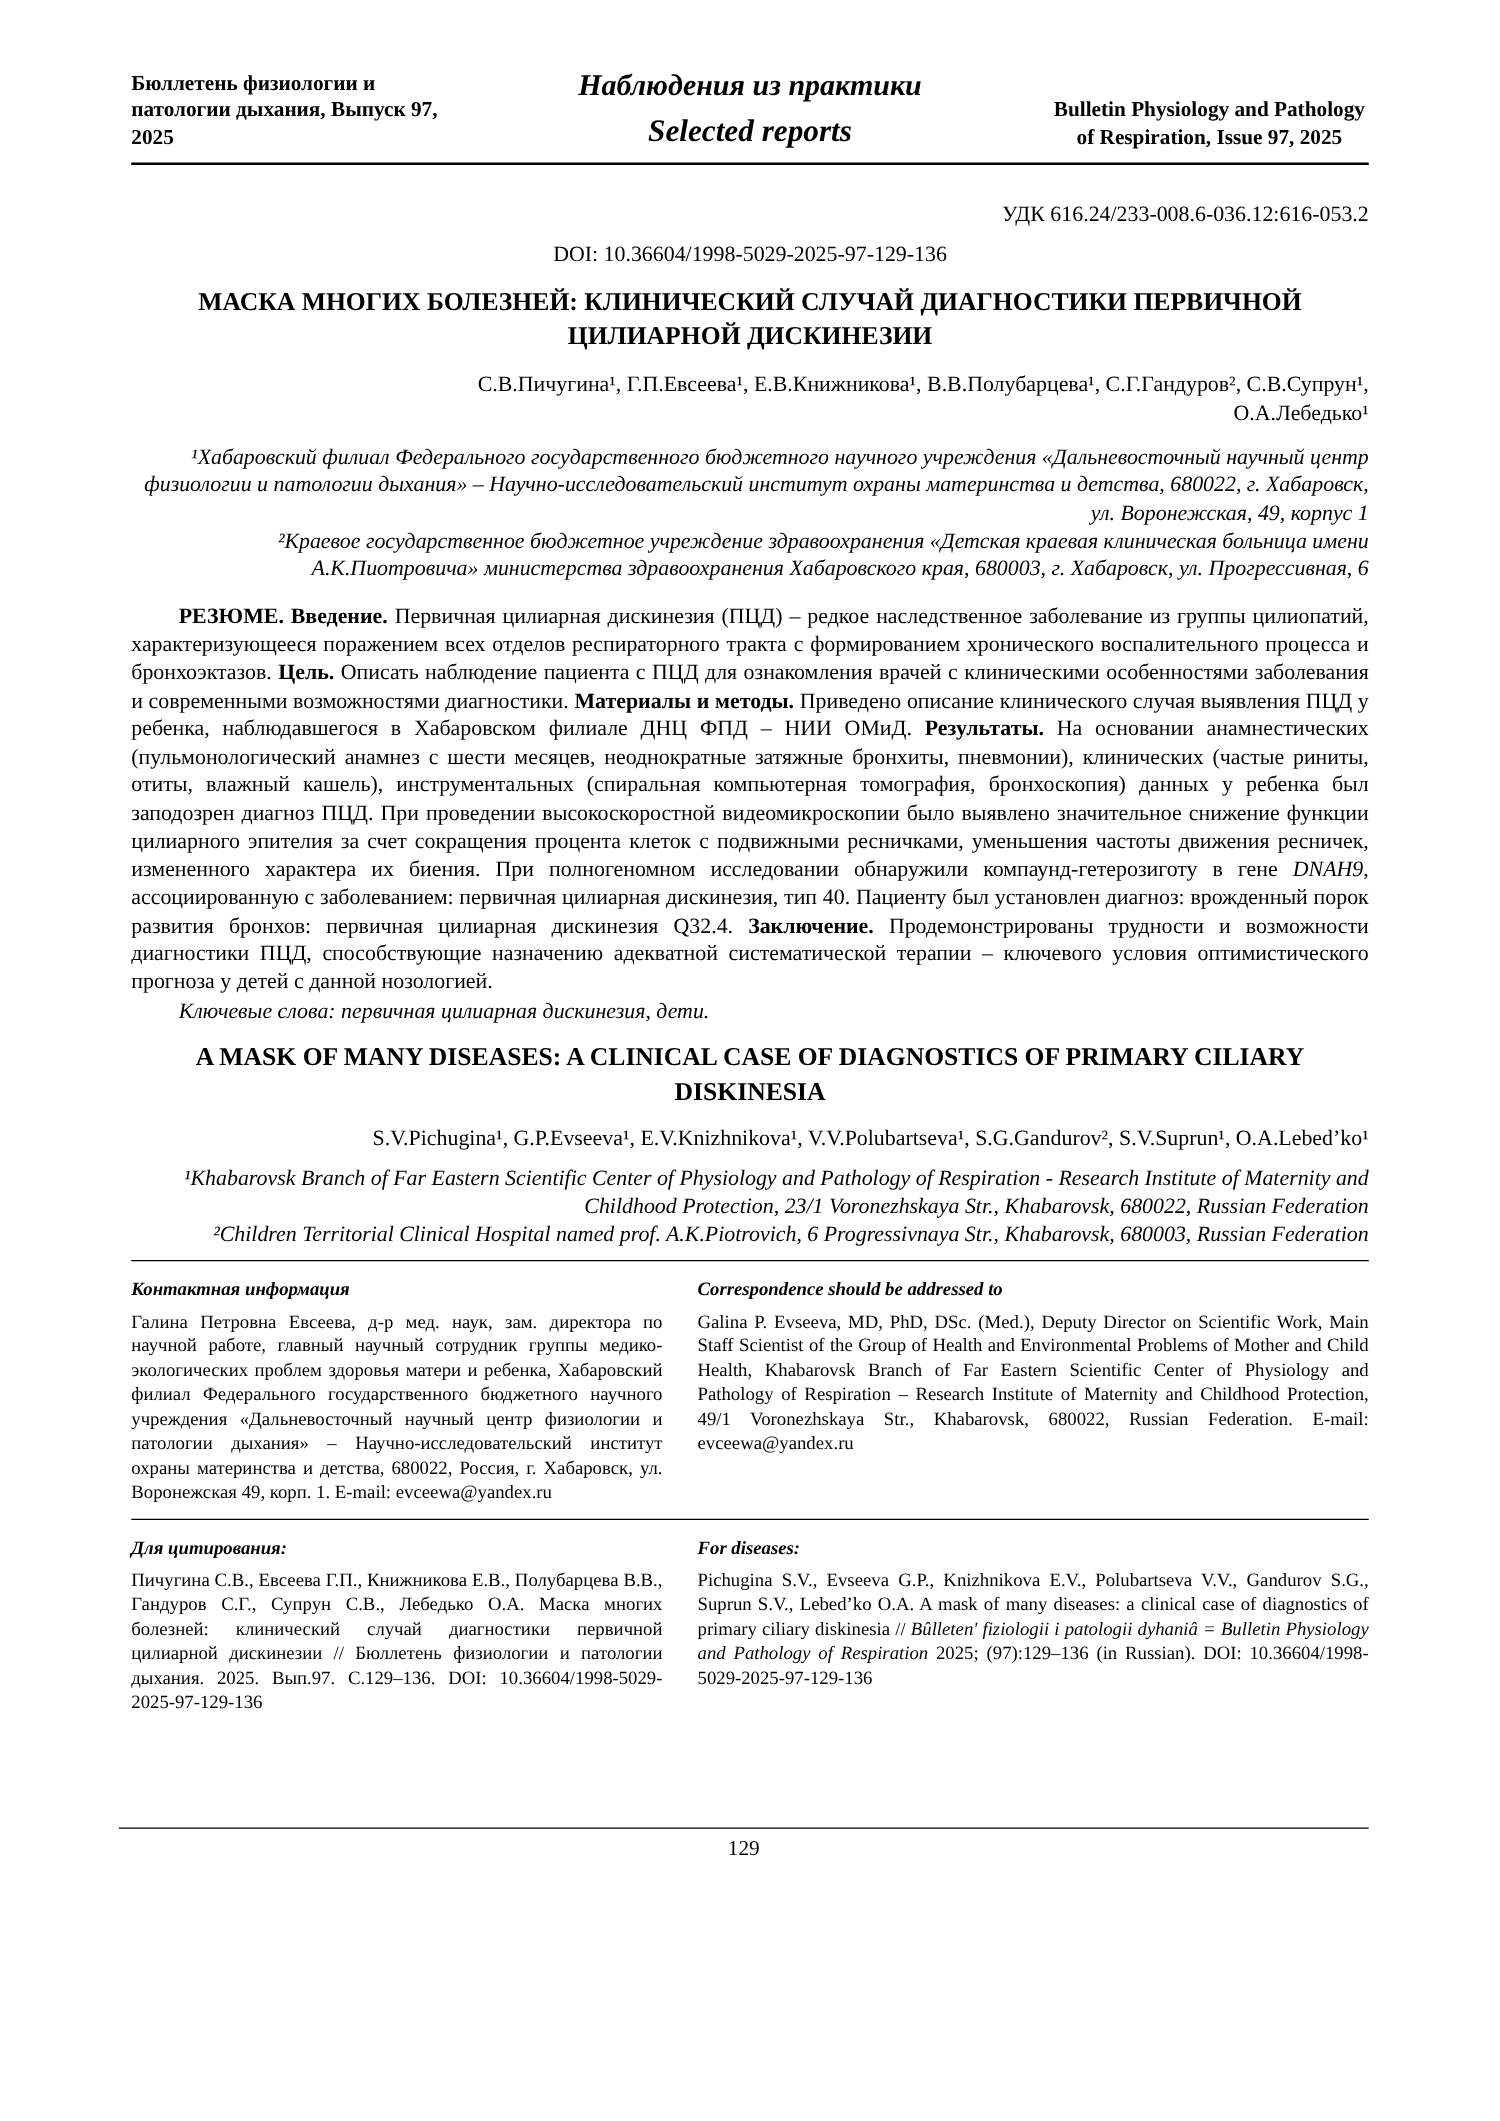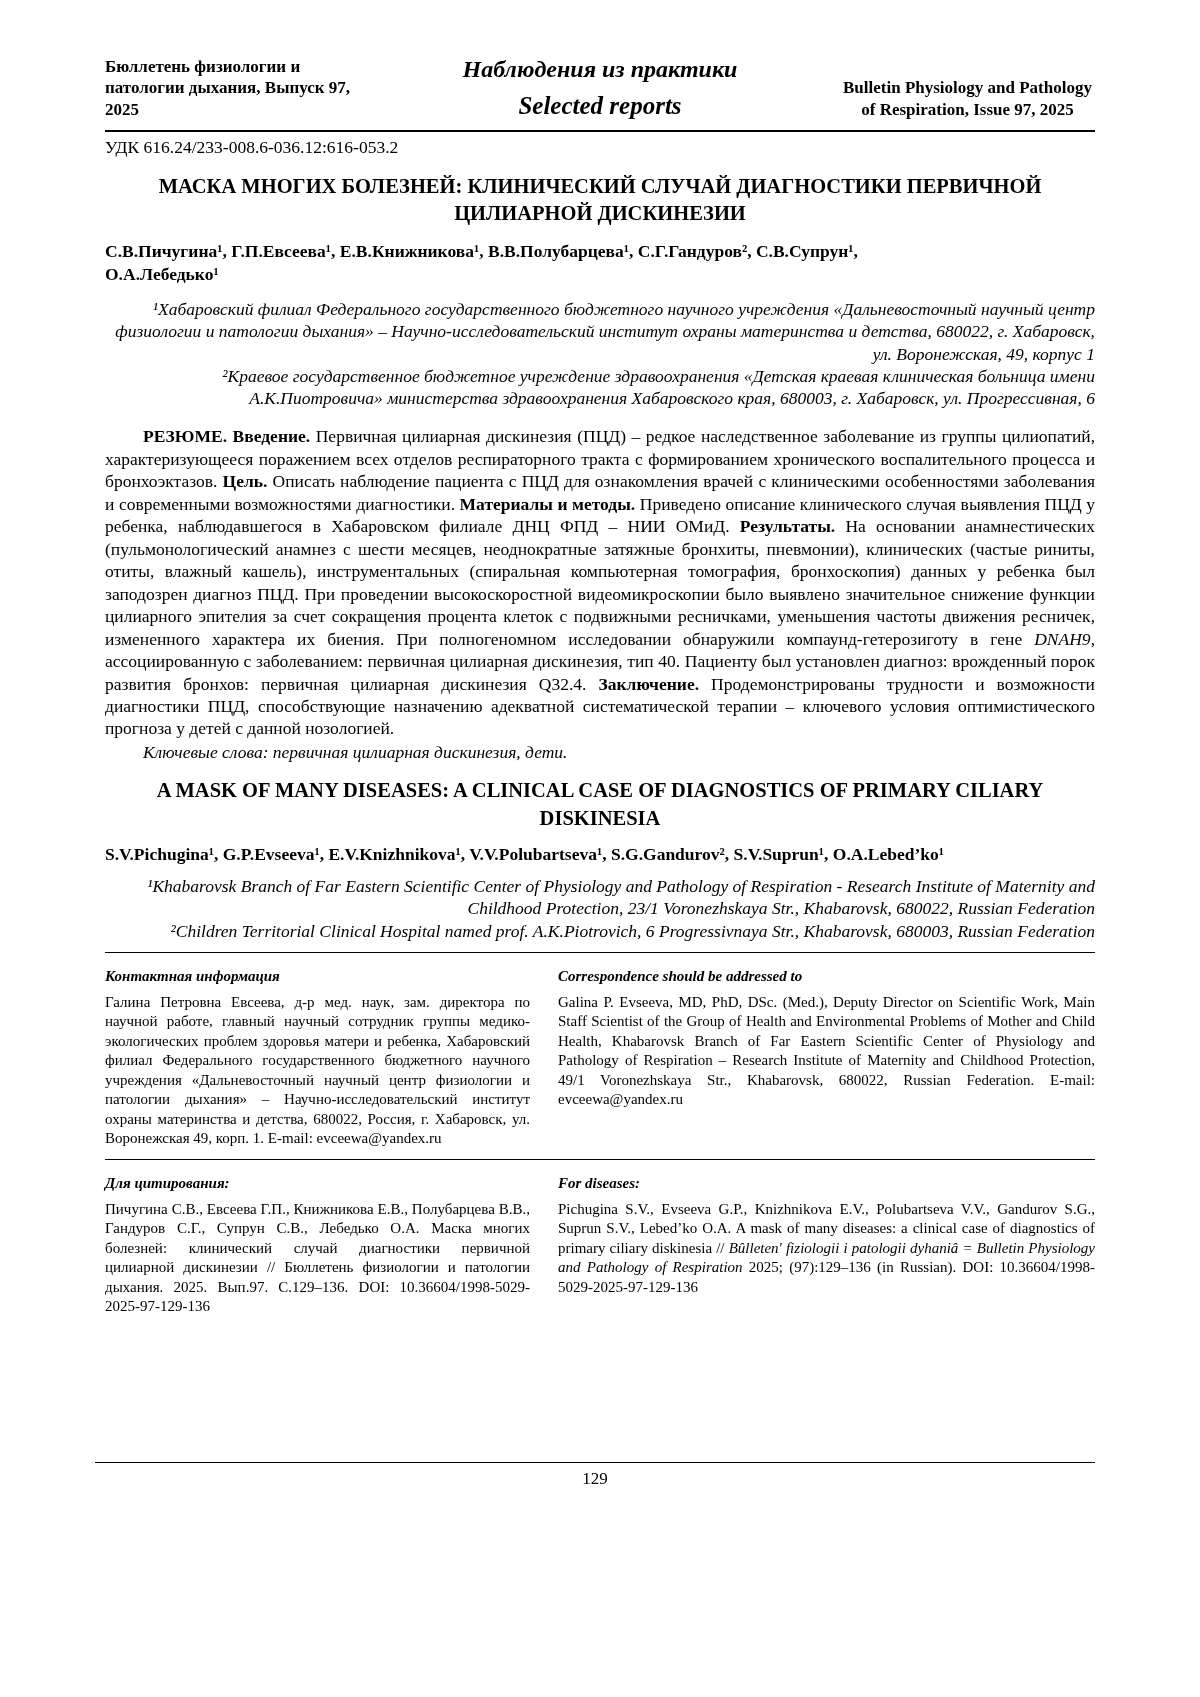--- a/index.html
+++ b/index.html
@@ -41,32 +41,32 @@
   .section-en { font-size: 25px; font-weight: bold; font-style: italic; margin-top: 9px; }
 
   hr.rule {
     border: none;
     border-top: 2px solid #000;
     margin: 10px 0 0 0;
   }
   hr.rule.thin { border-top-width: 1.5px; }
 
   
-  .udk  { text-align: left; margin-top: 5px; }
+  .udk  { text-align: right; margin-top: 29px; }
   .doi  { text-align: center; margin-top: 11px; }
   .title-ru, .title-en {
     text-align: center;
     font-size: 20.5px;
     font-weight: bold;
     line-height: 1.32;
     margin-top: 15px;
   }
   .authors {
-    text-align: left;
-    font-weight: bold;
+    text-align: right;
+    font-weight: normal;
     line-height: 1.35;
     margin-top: 13px;
   }
   .affiliations {
     text-align: right;
     font-style: italic;
     line-height: 1.27;
     margin-top: 11px;
   }
 
@@ -130,20 +130,21 @@
     <div class="section-head">
       <div class="section-ru">Наблюдения из практики</div>
       <div class="section-en">Selected reports</div>
     </div>
     <div class="journal-side right">Bulletin Physiology and Pathology of Respiration, Issue 97, 2025</div>
   </header>
 
   <hr class="rule">
 
   <div class="udk">УДК 616.24/233-008.6-036.12:616-053.2</div>
+  <div class="doi">DOI: 10.36604/1998-5029-2025-97-129-136</div>
 
   <h1 class="title-ru">МАСКА МНОГИХ БОЛЕЗНЕЙ: КЛИНИЧЕСКИЙ СЛУЧАЙ ДИАГНОСТИКИ ПЕРВИЧНОЙ ЦИЛИАРНОЙ ДИСКИНЕЗИИ</h1>
 
   <div class="authors">
     <div>С.В.Пичугина¹, Г.П.Евсеева¹, Е.В.Книжникова¹, В.В.Полубарцева¹, С.Г.Гандуров², С.В.Супрун¹,</div>
     <div>О.А.Лебедько¹</div>
   </div>
 
   <div class="affiliations">
     <div>¹Хабаровский филиал Федерального государственного бюджетного научного учреждения «Дальневосточный научный центр физиологии и патологии дыхания» – Научно-исследовательский институт охраны материнства и детства, 680022, г. Хабаровск, ул. Воронежская, 49, корпус 1</div>

